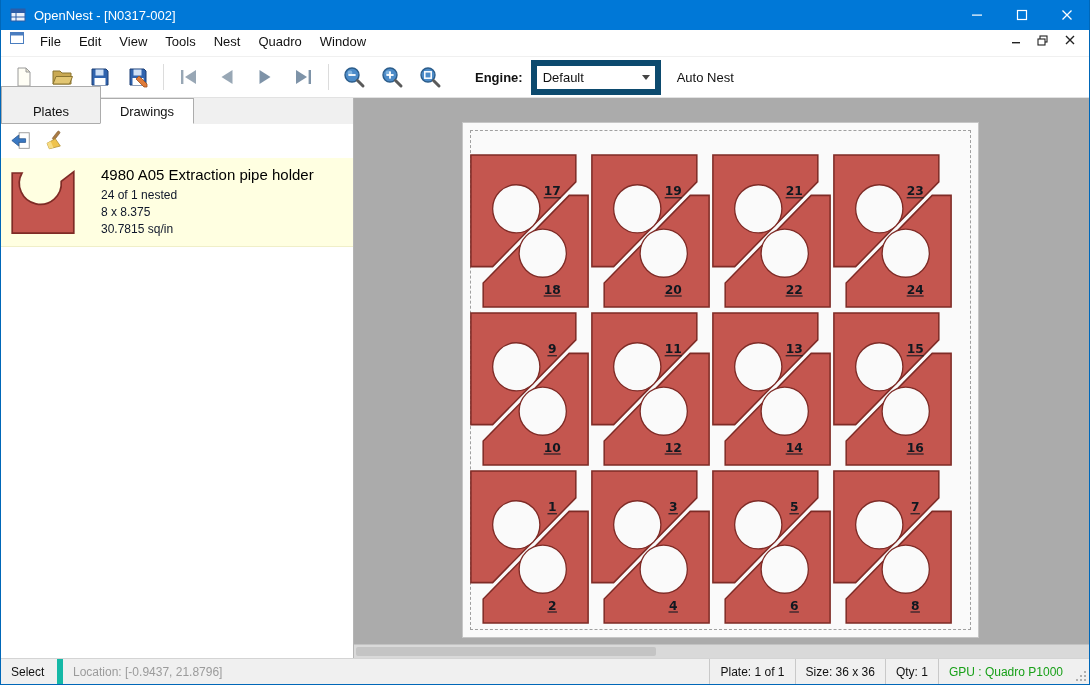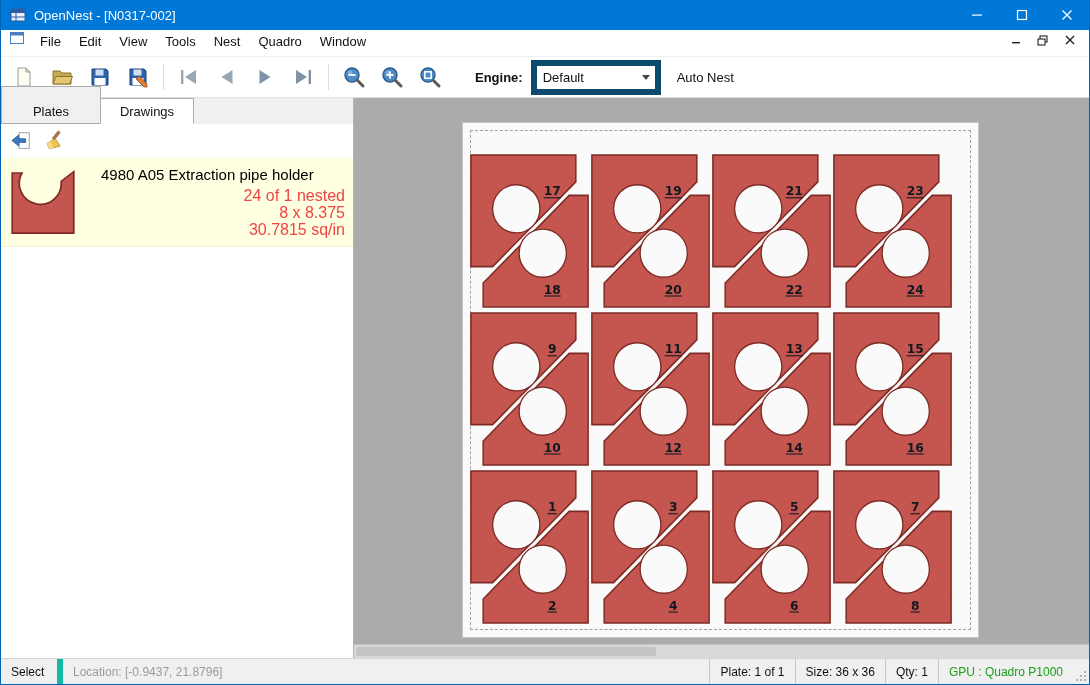--- a/index.html
+++ b/index.html
@@ -37,21 +37,21 @@
   .tab{min-width:100px;text-align:center;padding:17px 10px 4px;border:1px solid #ACACAC;background:#F0F0F0;margin-left:-1px;box-sizing:border-box;}
   .tab:first-child{margin-left:0;}
   .tab.active{background:#fff;border-bottom:1px solid #fff;padding-top:5px;min-width:94px;}
   .panel-toolbar{height:34px;display:flex;align-items:center;padding-left:4px;flex:none;background:#fff;}
   .ptb-btn{width:30px;height:28px;display:flex;align-items:center;justify-content:center;border:1px solid transparent;border-radius:2px;}
   .drawing-list{flex:1;background:#fff;overflow:hidden;}
   .drawing-item{background:#FFFFE1;display:flex;padding:6px 8px 8px 8px;border-bottom:1px solid #F0EFC8;}
   .thumb{width:92px;flex:none;display:flex;align-items:flex-start;padding-top:2px;}
   .d-info{flex:1;padding-top:2px;}
   .d-title{font-weight:normal;font-size:15px;color:#000;margin-bottom:4px;}
-  .d-meta{color:#ef4444;font-size:16px;line-height:17px;text-align:right;}
+  .d-meta{color:#0f172a;font-size:12px;line-height:17px;}
 
   
   .canvas{flex:1;background:#ABABAB;position:relative;overflow:hidden;}
   .plate{position:absolute;left:108px;top:24px;width:515px;height:514px;background:#FAFAFA;border:1px solid #C6C6C6;}
   .plate-border{position:absolute;left:7px;top:7px;right:7px;bottom:7px;border:1px dashed #A0A0A0;pointer-events:none;}
   .cells{position:absolute;left:6px;top:30px;display:grid;grid-template-columns:repeat(4,121px);grid-template-rows:repeat(3,156px);row-gap:2px;}
   .cell{width:121px;height:156px;}
   .cell svg{width:100%;height:100%;display:block;}
   .part{fill:var(--part-fill,#C4564F);stroke:var(--part-stroke,#7E2B26);stroke-width:1.6;}
   .hole{fill:#FAFAFA;stroke:var(--part-stroke,#7E2B26);stroke-width:1.4;}

